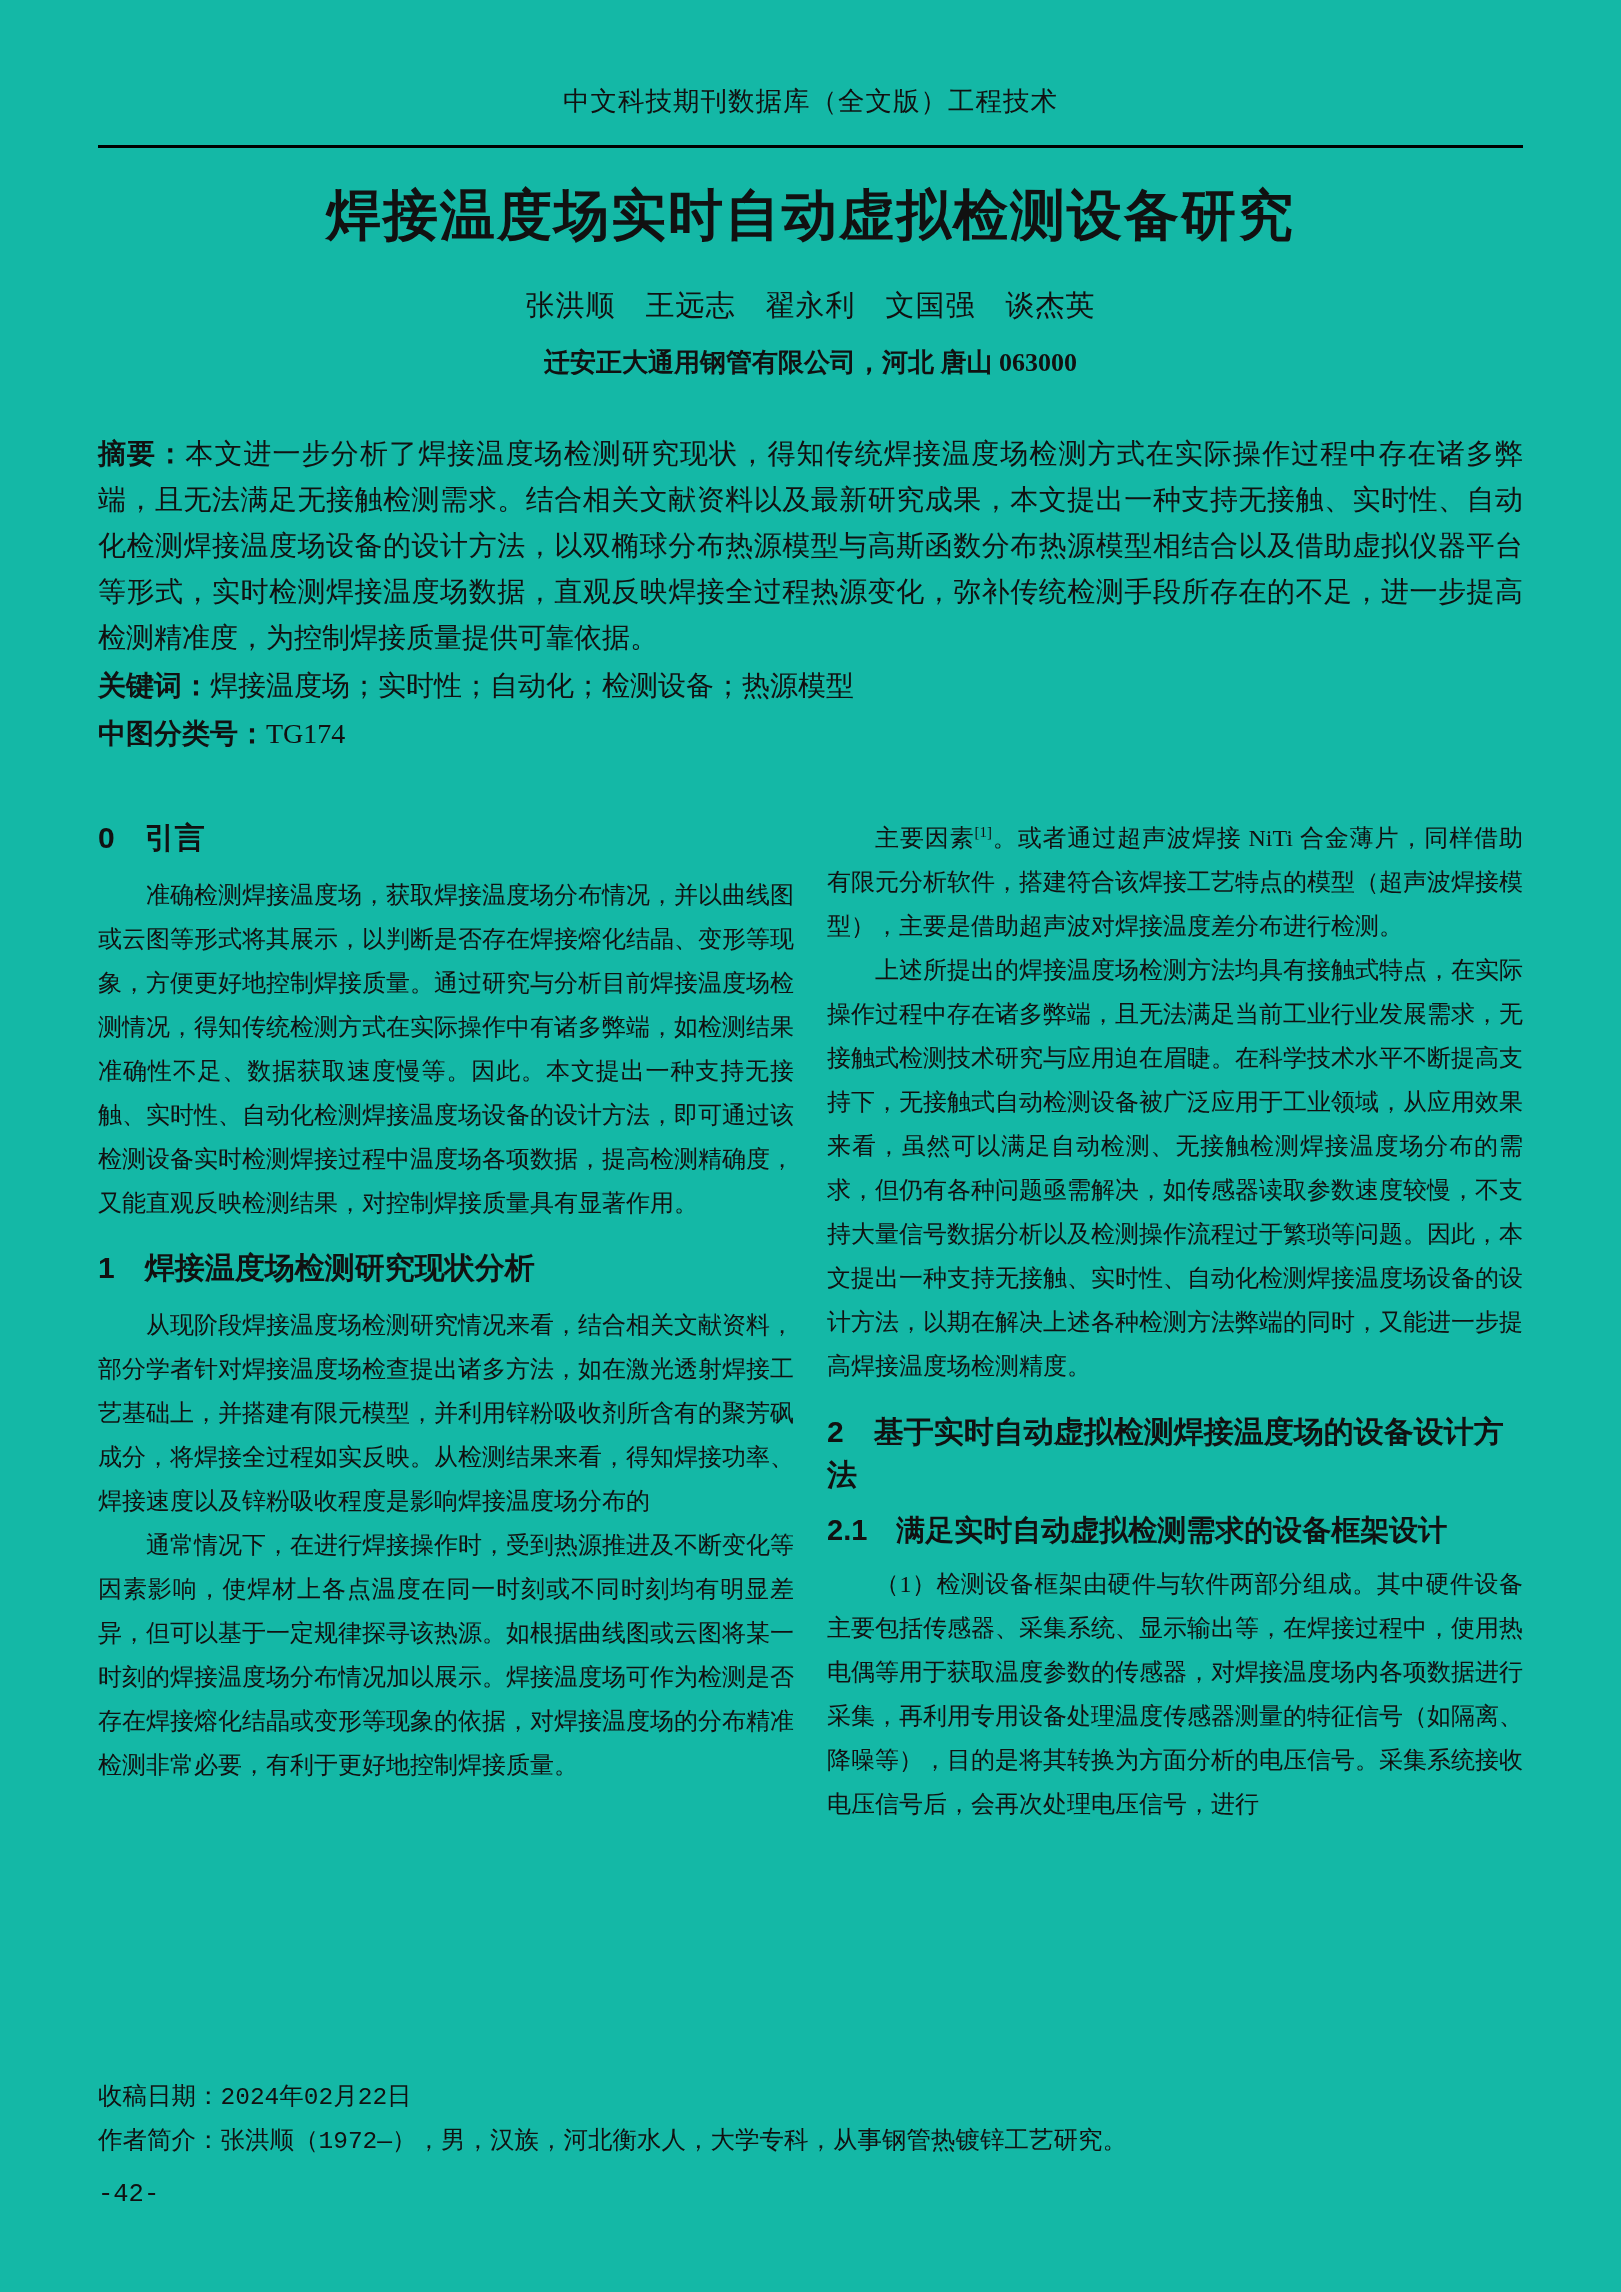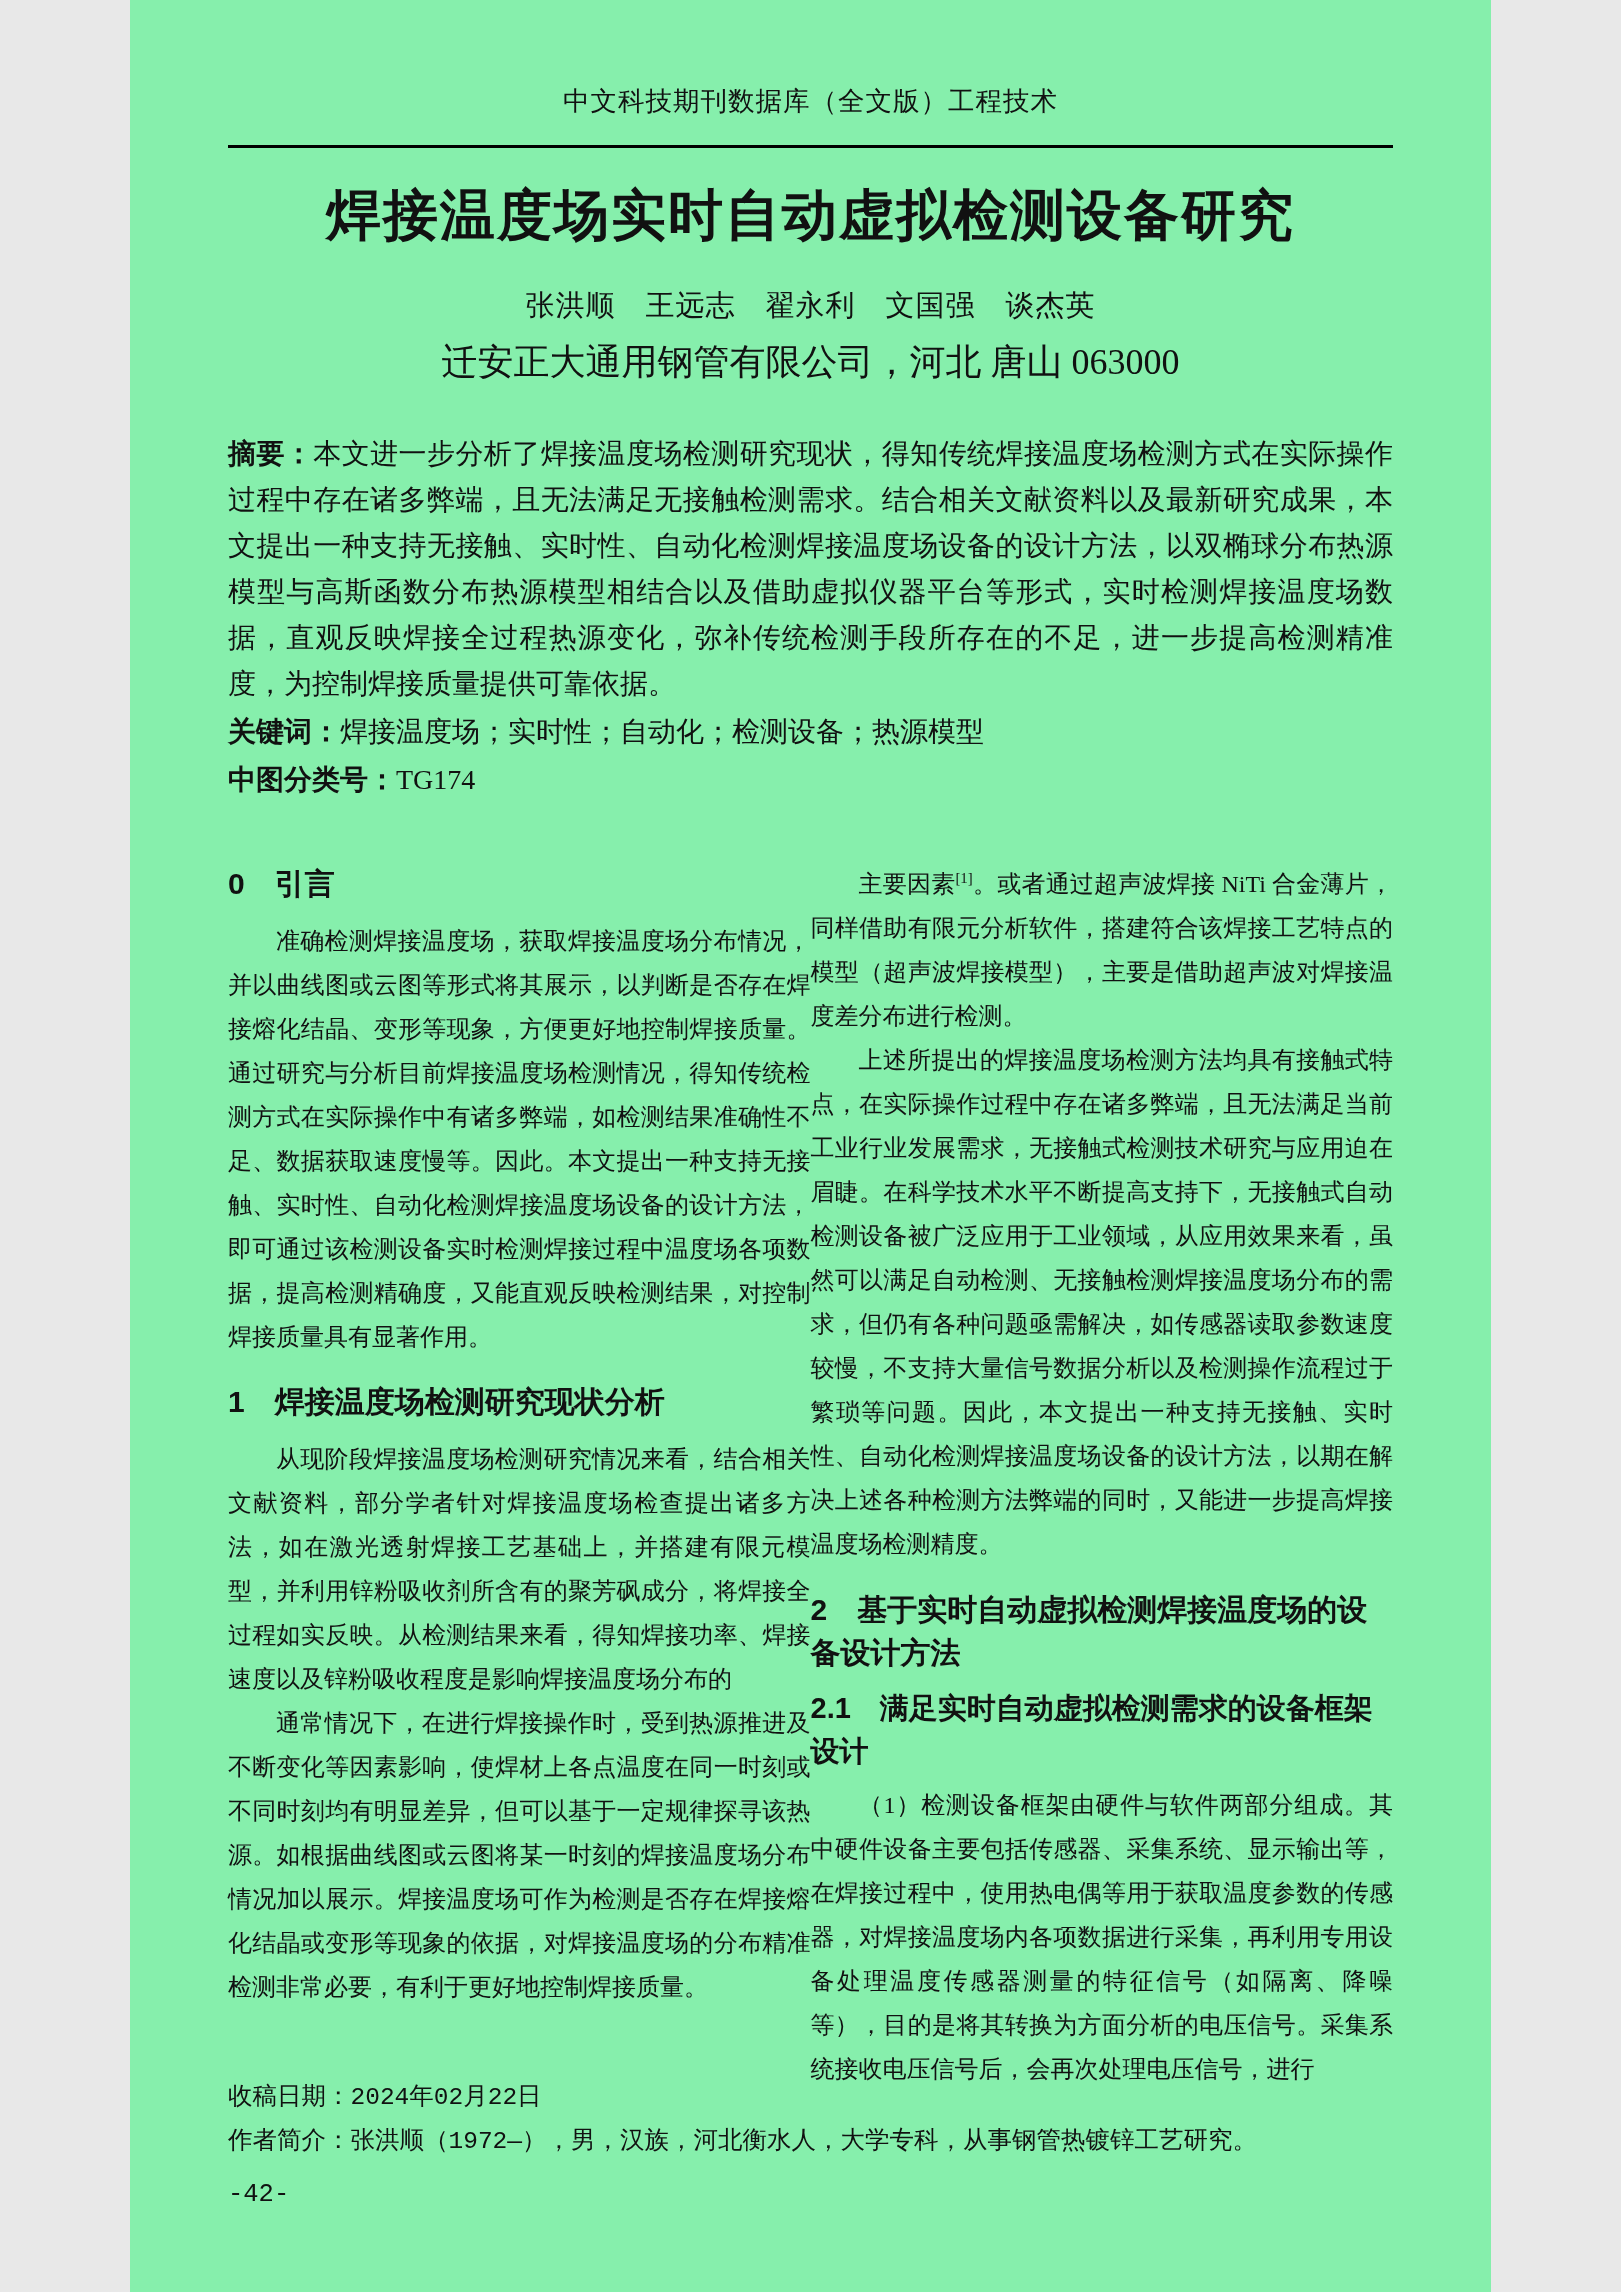--- a/index.html
+++ b/index.html
@@ -1,20 +1,20 @@
 <!DOCTYPE html>
 <html lang="zh"><head>
 <meta charset="utf-8">
 <style>
   html, body { margin:0; padding:0; background:#e8e8e8; }
   .page {
     position:relative;
-    width:1361px; height:2293px;
+    width:1621px; height:2293px;
     margin:0 auto;
-    background:#86efac;
+    background:#14b8a6;
     color:#111111;
     box-sizing:border-box;
     padding:84px 98px 0 98px;
     overflow:hidden;
     font-family:"Liberation Serif", serif;
   }
   .journal-header {
     text-align:center;
     font-size:26.5px; line-height:35px;
     letter-spacing:1px;
@@ -33,21 +33,21 @@
   }
   .authors {
     margin-top:39px;
     text-align:center;
     font-size:29px; line-height:37px;
     letter-spacing:1px;
   }
   .affiliation {
     margin-top:19.6px;
     text-align:center;
-    font-size:36px; line-height:39px;
+    font-size:26px; line-height:39px;font-weight:bold;
   }
   .front-matter { margin-top:49px; }
   .front-matter p {
     margin:0;
     font-size:28px; line-height:46px;
     text-align:justify;
   }
   .front-matter .row { margin-top:2px; }
   .fm-label {
     font-family:"Liberation Sans", sans-serif;

